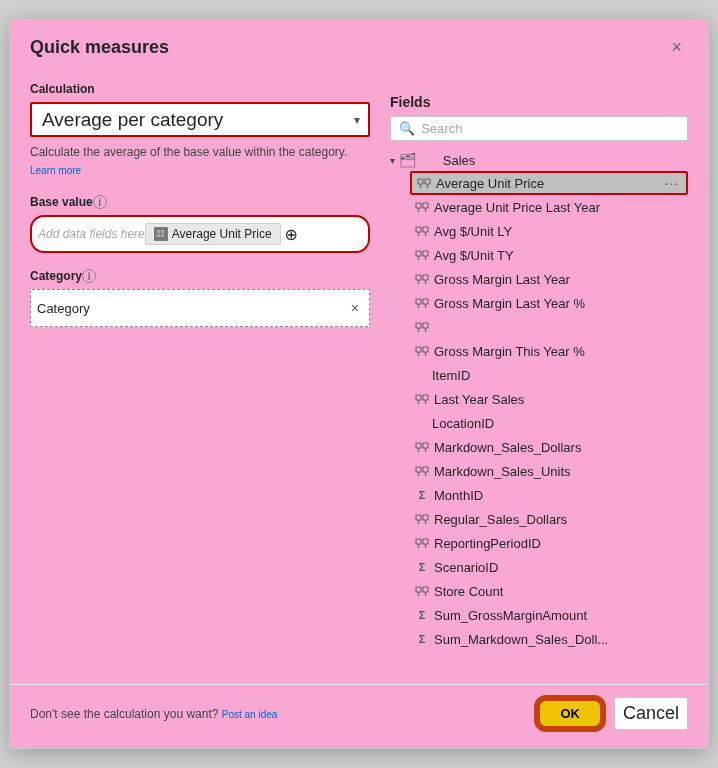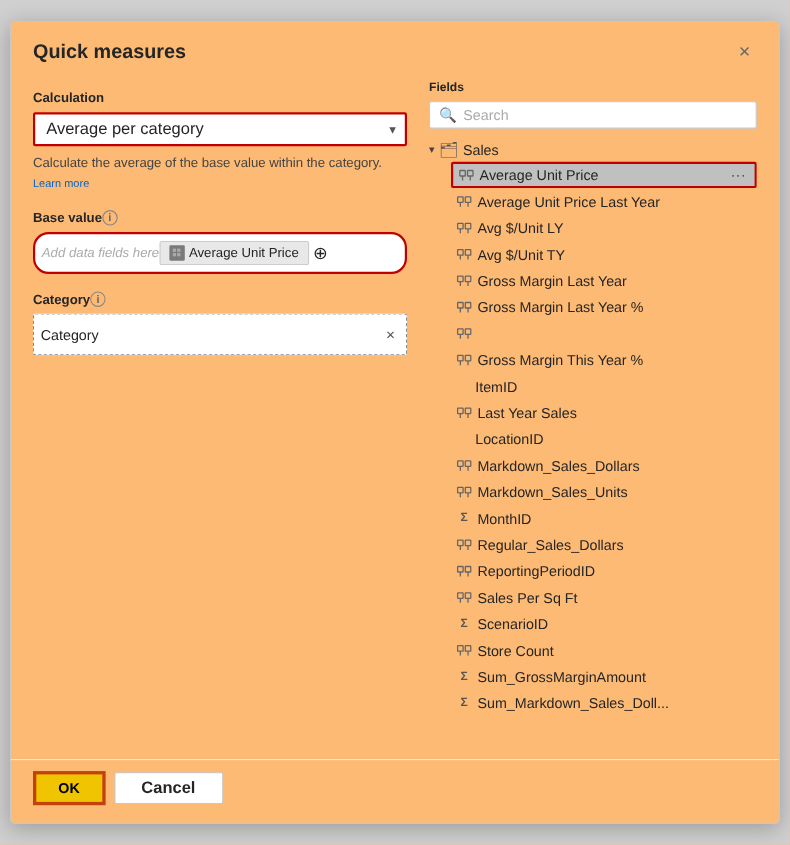--- a/index.html
+++ b/index.html
@@ -7,21 +7,21 @@
       background: #d0d0d0;
       display: flex;
       align-items: center;
       justify-content: center;
       min-height: 768px;
       font-family: "Segoe UI", Arial, sans-serif;
       font-size: 13px;
       color: #252525;
     }
     .dialog {
-      background: #fdba74;
+      background: #f9a8d4;
       border: 1px solid #c8c8c8;
       border-radius: 4px;
       width: 700px;
       min-height: 730px;
       box-shadow: 0 4px 20px rgba(0,0,0,0.25);
       display: flex;
       flex-direction: column;
       padding: 0;
       position: relative;
     }
@@ -65,21 +65,21 @@
       font-weight: 700;
       color: #252525;
       margin-bottom: 6px;
       margin-top: 14px;
     }
     .calc-dropdown {
       width: 100%;
       border: 2px solid #c00000;
       border-radius: 2px;
       padding: 5px 10px;
-      font-size: 15px;
+      font-size: 19px;
       color: #252525;
       background: #fff;
       appearance: none;
       -webkit-appearance: none;
       cursor: pointer;
       position: relative;
     }
     .calc-dropdown-wrapper {
       position: relative;
     }
@@ -188,24 +188,24 @@
       background: none;
       border: none;
       cursor: pointer;
       font-size: 14px;
       color: #555;
       padding: 0 4px;
     }
 
     
     .fields-label {
-      font-size: 11px;
+      font-size: 14px;
       font-weight: 600;
       color: #252525;
-      margin-top: 6px;
+      margin-top: 26px;
       margin-bottom: 6px;
     }
     .search-box {
       display: flex;
       align-items: center;
       border: 1px solid #c8c8c8;
       border-radius: 2px;
       padding: 4px 8px;
       gap: 6px;
       background: #fff;
@@ -235,20 +235,21 @@
       cursor: pointer;
     }
     .chevron-icon {
       font-size: 10px;
       color: #444;
     }
     .tree-parent-label {
       font-size: 13px;
       font-weight: 500;
       color: #252525;
+      margin-left: 22px;
     }
     .tree-children {
       padding-left: 20px;
     }
     .tree-item {
       display: flex;
       align-items: center;
       gap: 4px;
       padding: 2px 4px;
       cursor: pointer;
@@ -299,37 +300,36 @@
       font-size: 12px;
       color: #444;
     }
     .footer-right {
       display: flex;
       gap: 8px;
       align-items: center;
     }
     .btn-ok {
       background: #f0c400;
-      border: 3px solid #c2410c;
-      border-radius: 0;
+      border: 6px solid #c2410c;
+      border-radius: 12px;
       padding: 5px 20px;
       font-size: 13px;
       font-weight: 600;
       cursor: pointer;
       color: #000;
     }
     .btn-cancel {
       background: #fff;
       border: 1px solid #c8c8c8;
       border-radius: 2px;
-      padding: 5px 24px;
-      font-size: 15px;
+      padding: 5px 8px;
+      font-size: 18px;
       cursor: pointer;
       color: #252525;
-      font-weight: bold;
     }
 
     
     .tree-section::-webkit-scrollbar {
       width: 8px;
     }
     .tree-section::-webkit-scrollbar-track {
       background: #f5f5f5;
     }
     .tree-section::-webkit-scrollbar-thumb {
@@ -579,32 +579,20 @@
                   <rect x="8" y="3" width="5" height="5" rx="0.5" stroke="#666" stroke-width="1.2" fill="none"></rect>
                   <line x1="3.5" y1="8" x2="3.5" y2="12" stroke="#666" stroke-width="1.2"></line>
                   <line x1="10.5" y1="8" x2="10.5" y2="12" stroke="#666" stroke-width="1.2"></line>
                 </svg>
               </span>
     <span class="tree-item-label">ReportingPeriodID</span>
 
   </div>
             <div class="tree-item">
     <span class="field-type-icon">
-                <svg width="14" height="14" viewBox="0 0 14 14" fill="none">
-                  <rect x="1" y="3" width="5" height="5" rx="0.5" stroke="#666" stroke-width="1.2" fill="none"></rect>
-                  <rect x="8" y="3" width="5" height="5" rx="0.5" stroke="#666" stroke-width="1.2" fill="none"></rect>
-                  <line x1="3.5" y1="8" x2="3.5" y2="12" stroke="#666" stroke-width="1.2"></line>
-                  <line x1="10.5" y1="8" x2="10.5" y2="12" stroke="#666" stroke-width="1.2"></line>
-                </svg>
-              </span>
-    <span class="tree-item-label">Sales Per Sq Ft</span>
-
-  </div>
-            <div class="tree-item">
-    <span class="field-type-icon">
                 <span style="font-size:11px;font-weight:bold;color:#555;">Σ</span>
               </span>
     <span class="tree-item-label">ScenarioID</span>
 
   </div>
             <div class="tree-item">
     <span class="field-type-icon">
                 <svg width="14" height="14" viewBox="0 0 14 14" fill="none">
                   <rect x="1" y="3" width="5" height="5" rx="0.5" stroke="#666" stroke-width="1.2" fill="none"></rect>
                   <rect x="8" y="3" width="5" height="5" rx="0.5" stroke="#666" stroke-width="1.2" fill="none"></rect>
@@ -628,18 +616,22 @@
               </span>
     <span class="tree-item-label">Sum_Markdown_Sales_Doll...</span>
 
   </div>
           </div>
       </div>
     </div>
   </div>
 
   <div class="dialog-footer">
+    <div class="footer-left">
+      <span>Don't see the calculation you want?</span>
+      <a href="#" class="learn-more">Post an idea</a>
+    </div>
     <div class="footer-right">
       <button class="btn-ok">OK</button>
       <button class="btn-cancel">Cancel</button>
     </div>
   </div>
 </div>
 
 </body></html>

